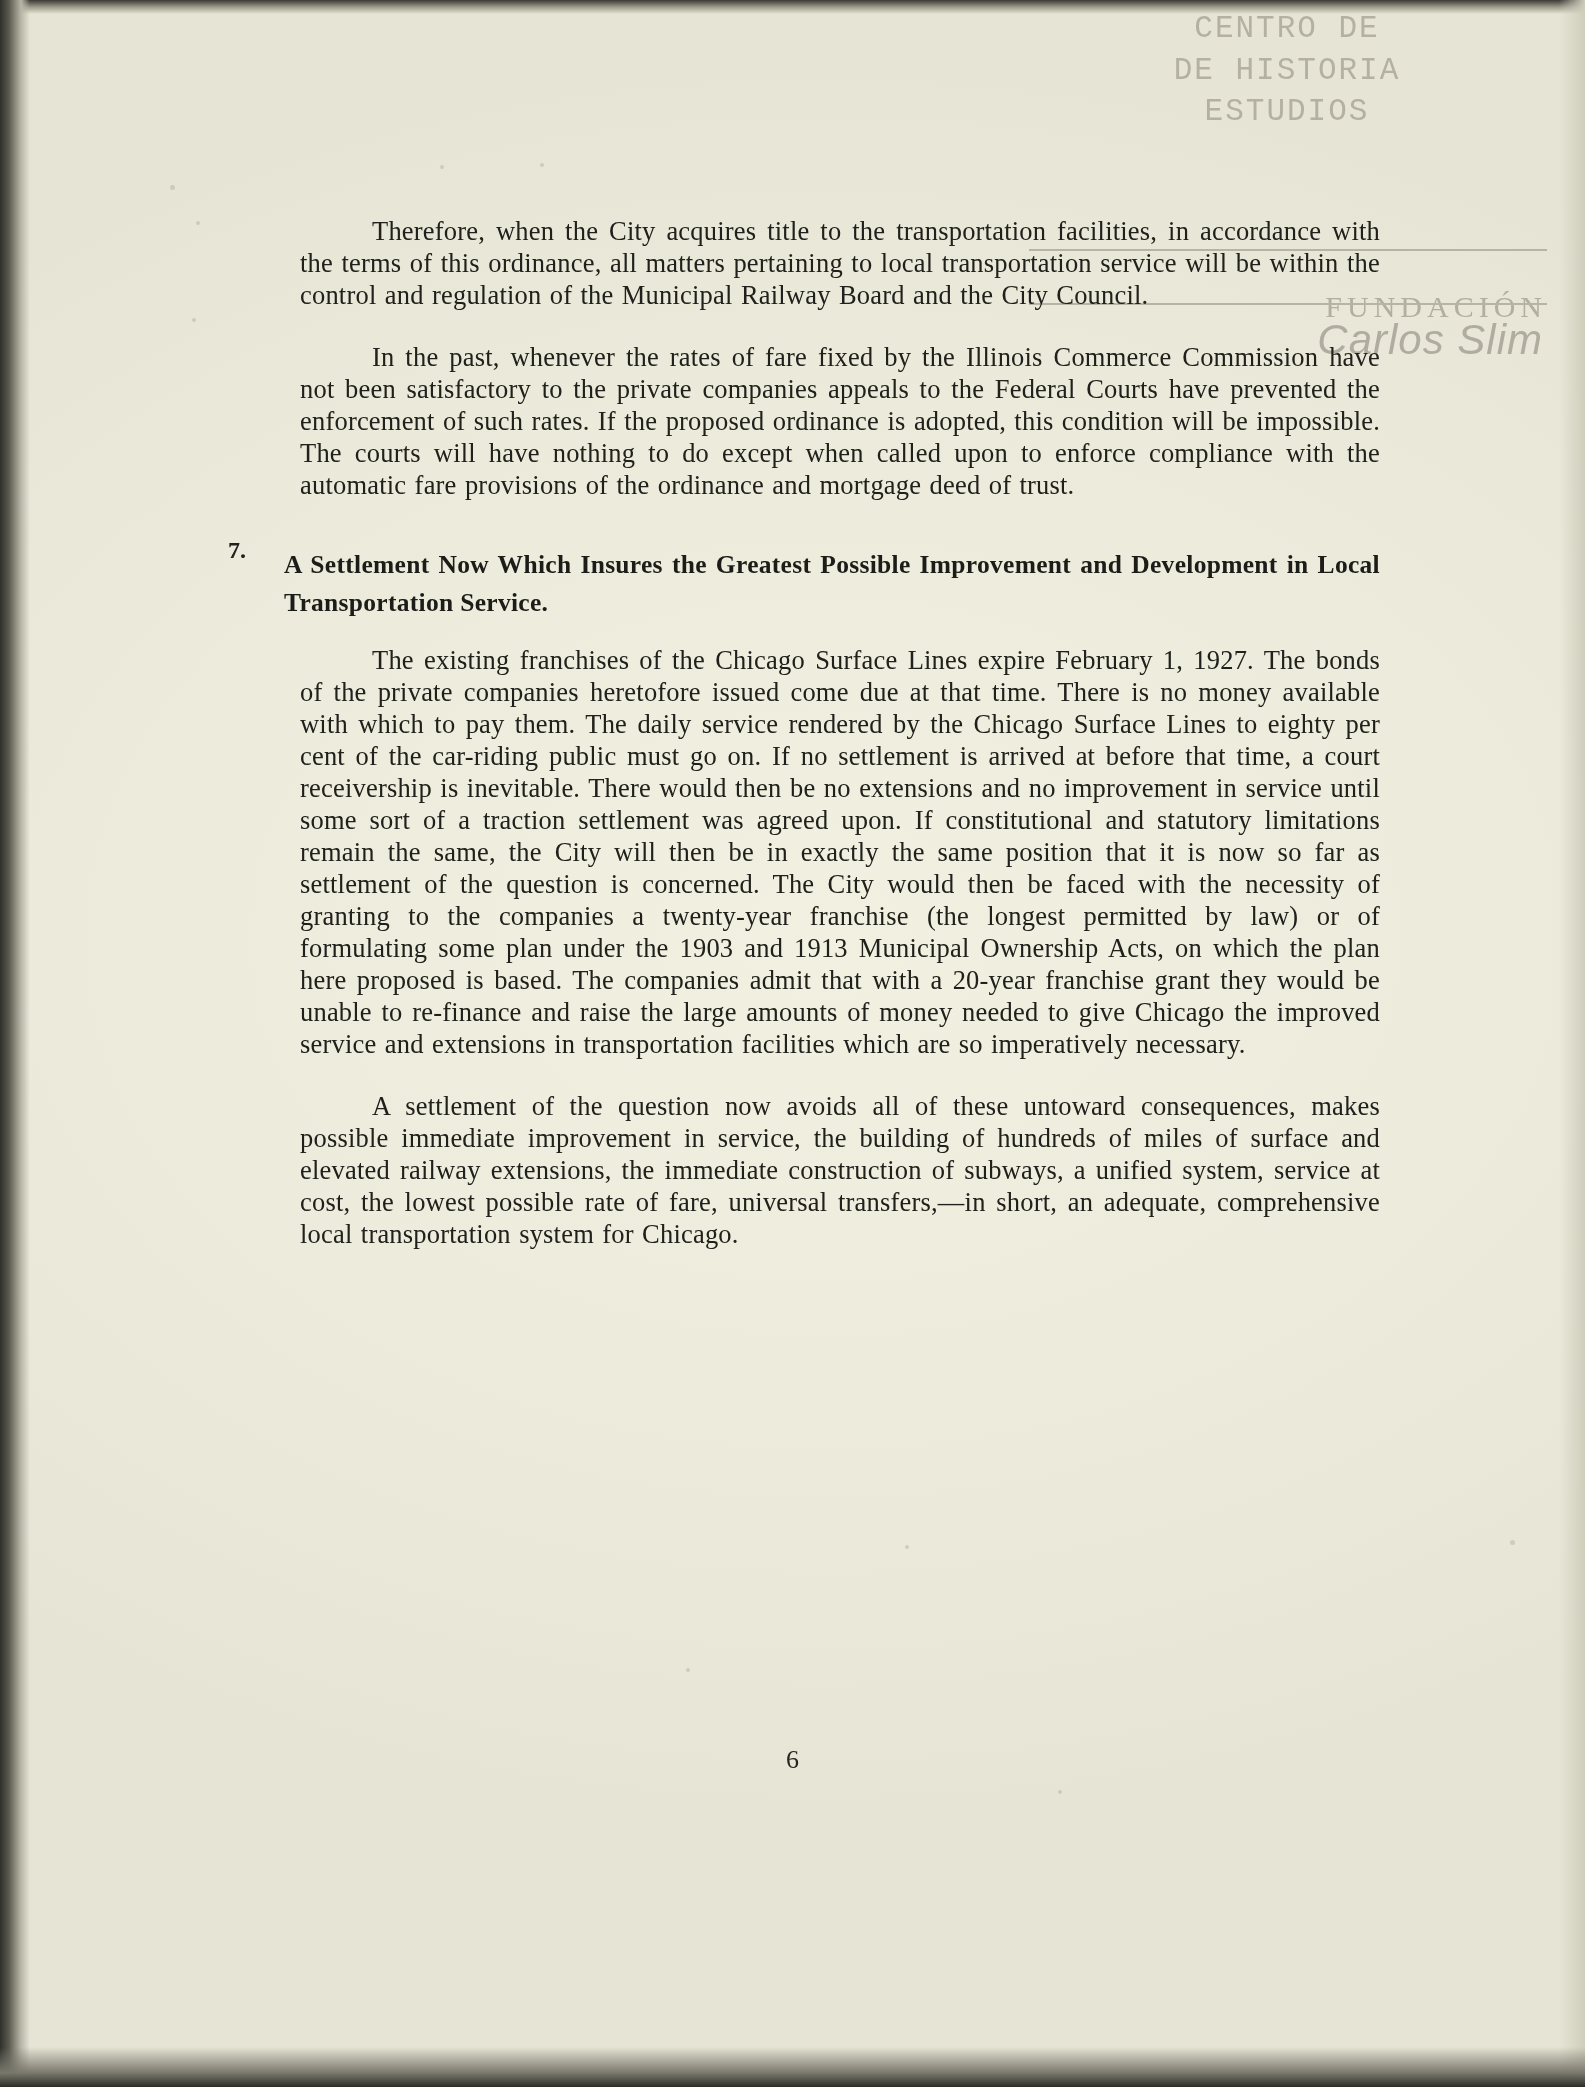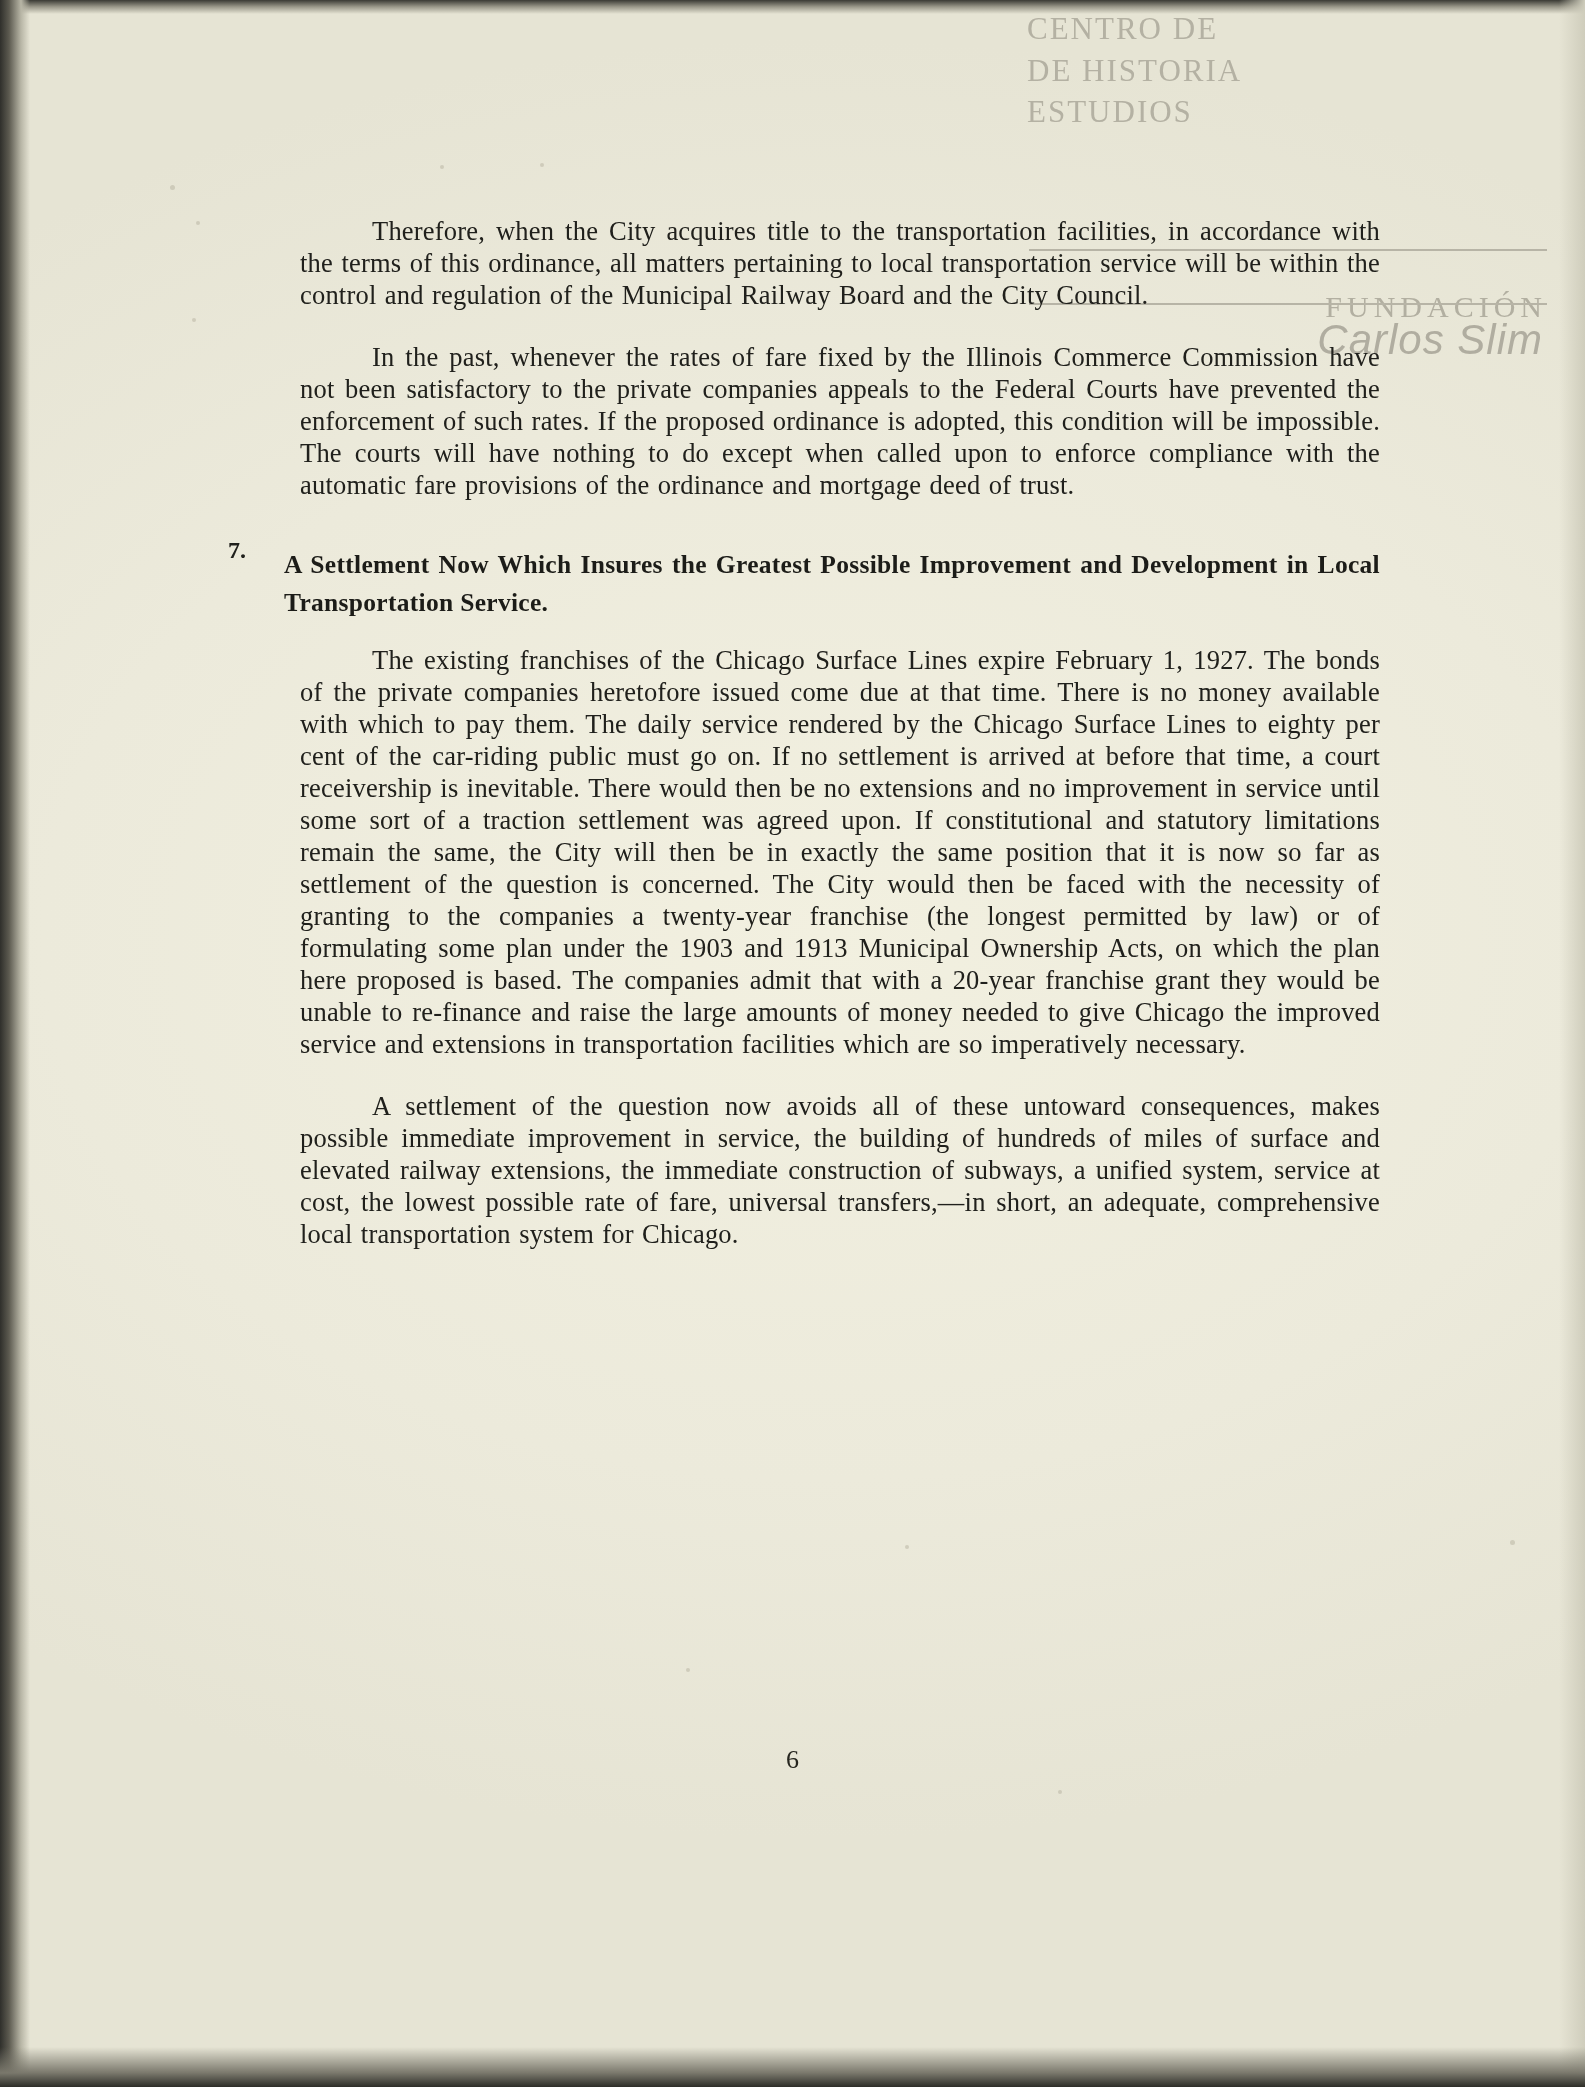--- a/index.html
+++ b/index.html
@@ -46,23 +46,23 @@
     background: #b9b7a4;
     opacity: .55;
   }
 
   
   .watermark {
     position: absolute;
     right: 38px;
     top: 8px;
     width: 520px;
-    text-align: left;
+    text-align: center;
     color: #b9b6a9;
-    font-family: Liberation Serif, serif;
+    font-family: Liberation Mono, monospace;
     letter-spacing: 2px;
     line-height: 1.34;
     opacity: .95;
     user-select: none;
   }
   .watermark .wm-line {
     font-size: 31px;
     color: #b2afa1;
   }
   .wm-rule {

